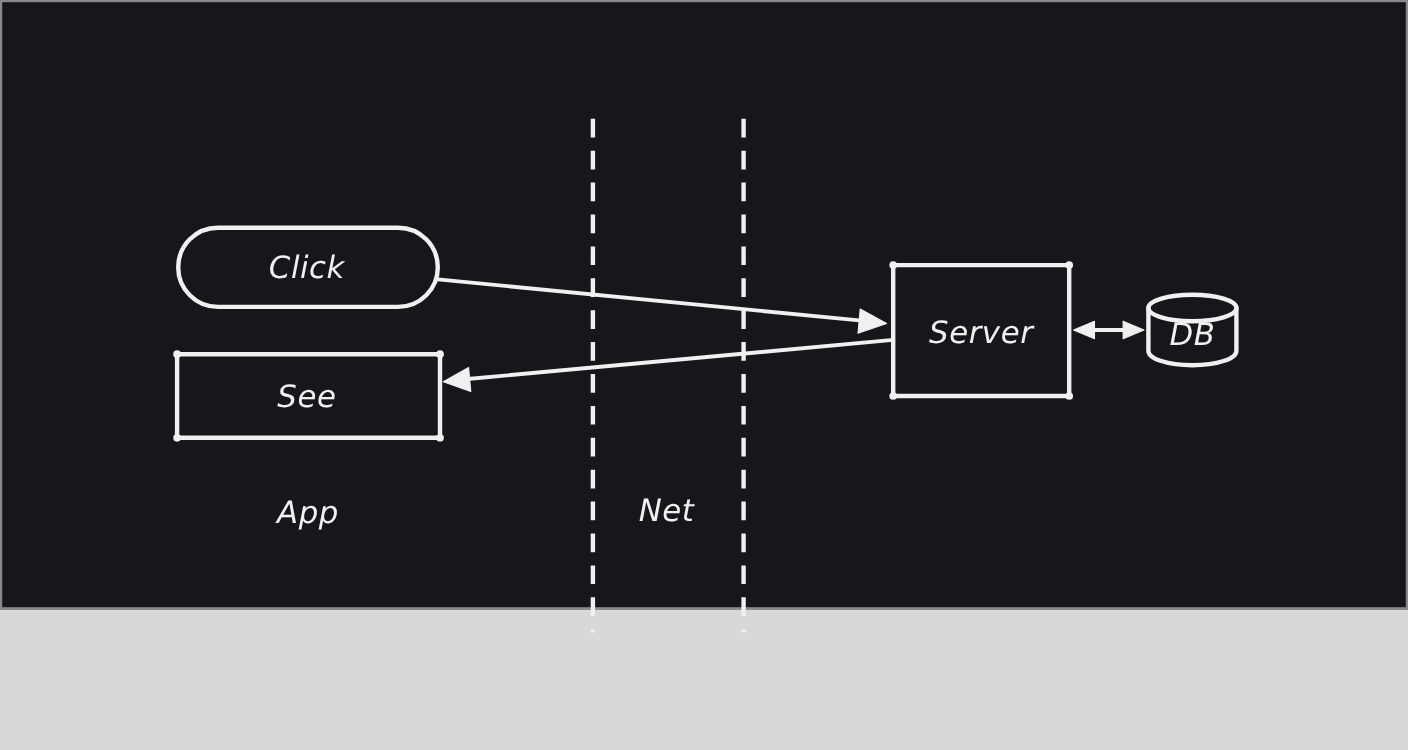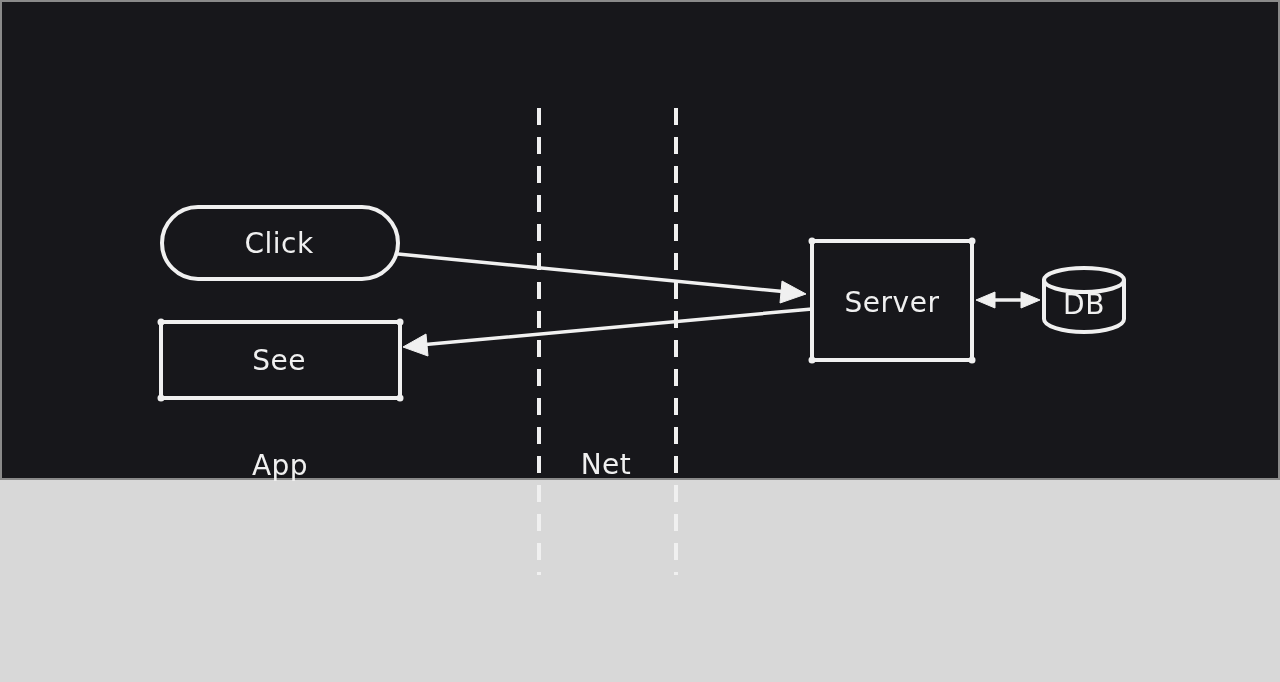--- a/index.html
+++ b/index.html
@@ -5,23 +5,24 @@
   :root {
     --bg: #17171b;
     --frame: #8a8a8a;
     --stroke: #f0f0f0;
     --text: #f0f0f0;
   }
   * { margin: 0; padding: 0; box-sizing: border-box; }
   html, body { width: 1280px; height: 682px; background: #d8d8d8; overflow: hidden; }
   .frame {
     width: 1280px;
-    height: 480px;
+    height: 554px;
     background: var(--bg);
     border: 2px solid var(--frame);
+    font-style: italic;
   }
   svg { display: block; }
   .shape {
     fill: none;
     stroke: var(--stroke);
     stroke-width: 4;
     stroke-linejoin: round;
     stroke-linecap: round;
   }
   .edge {

